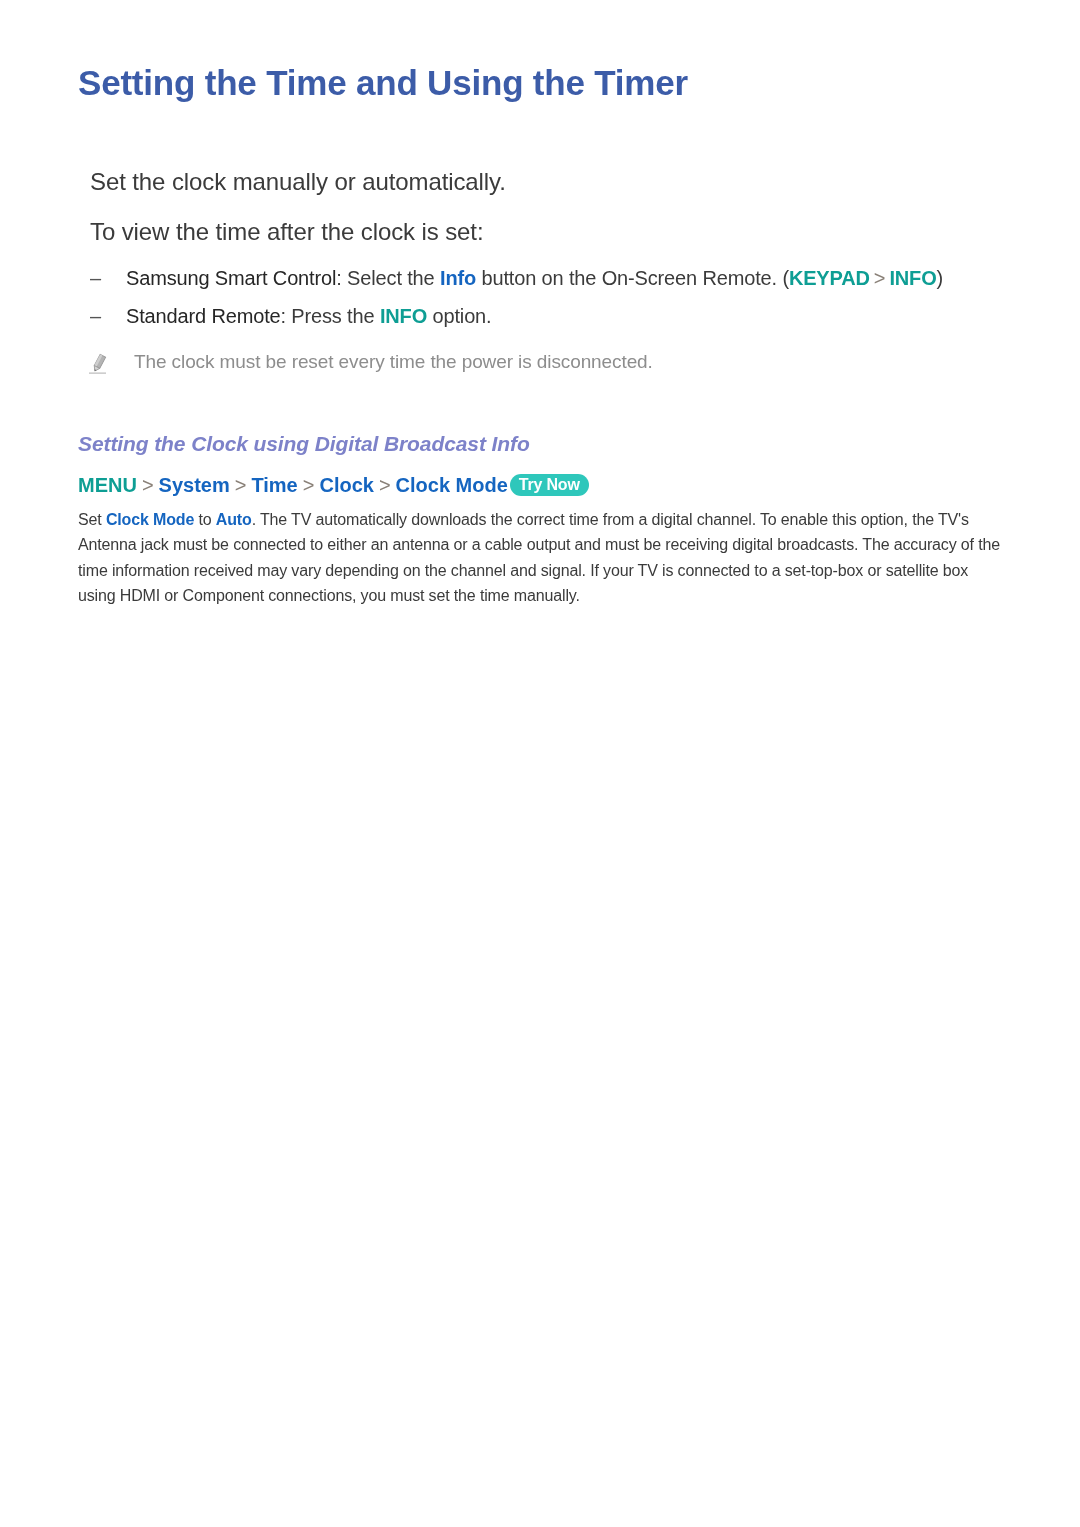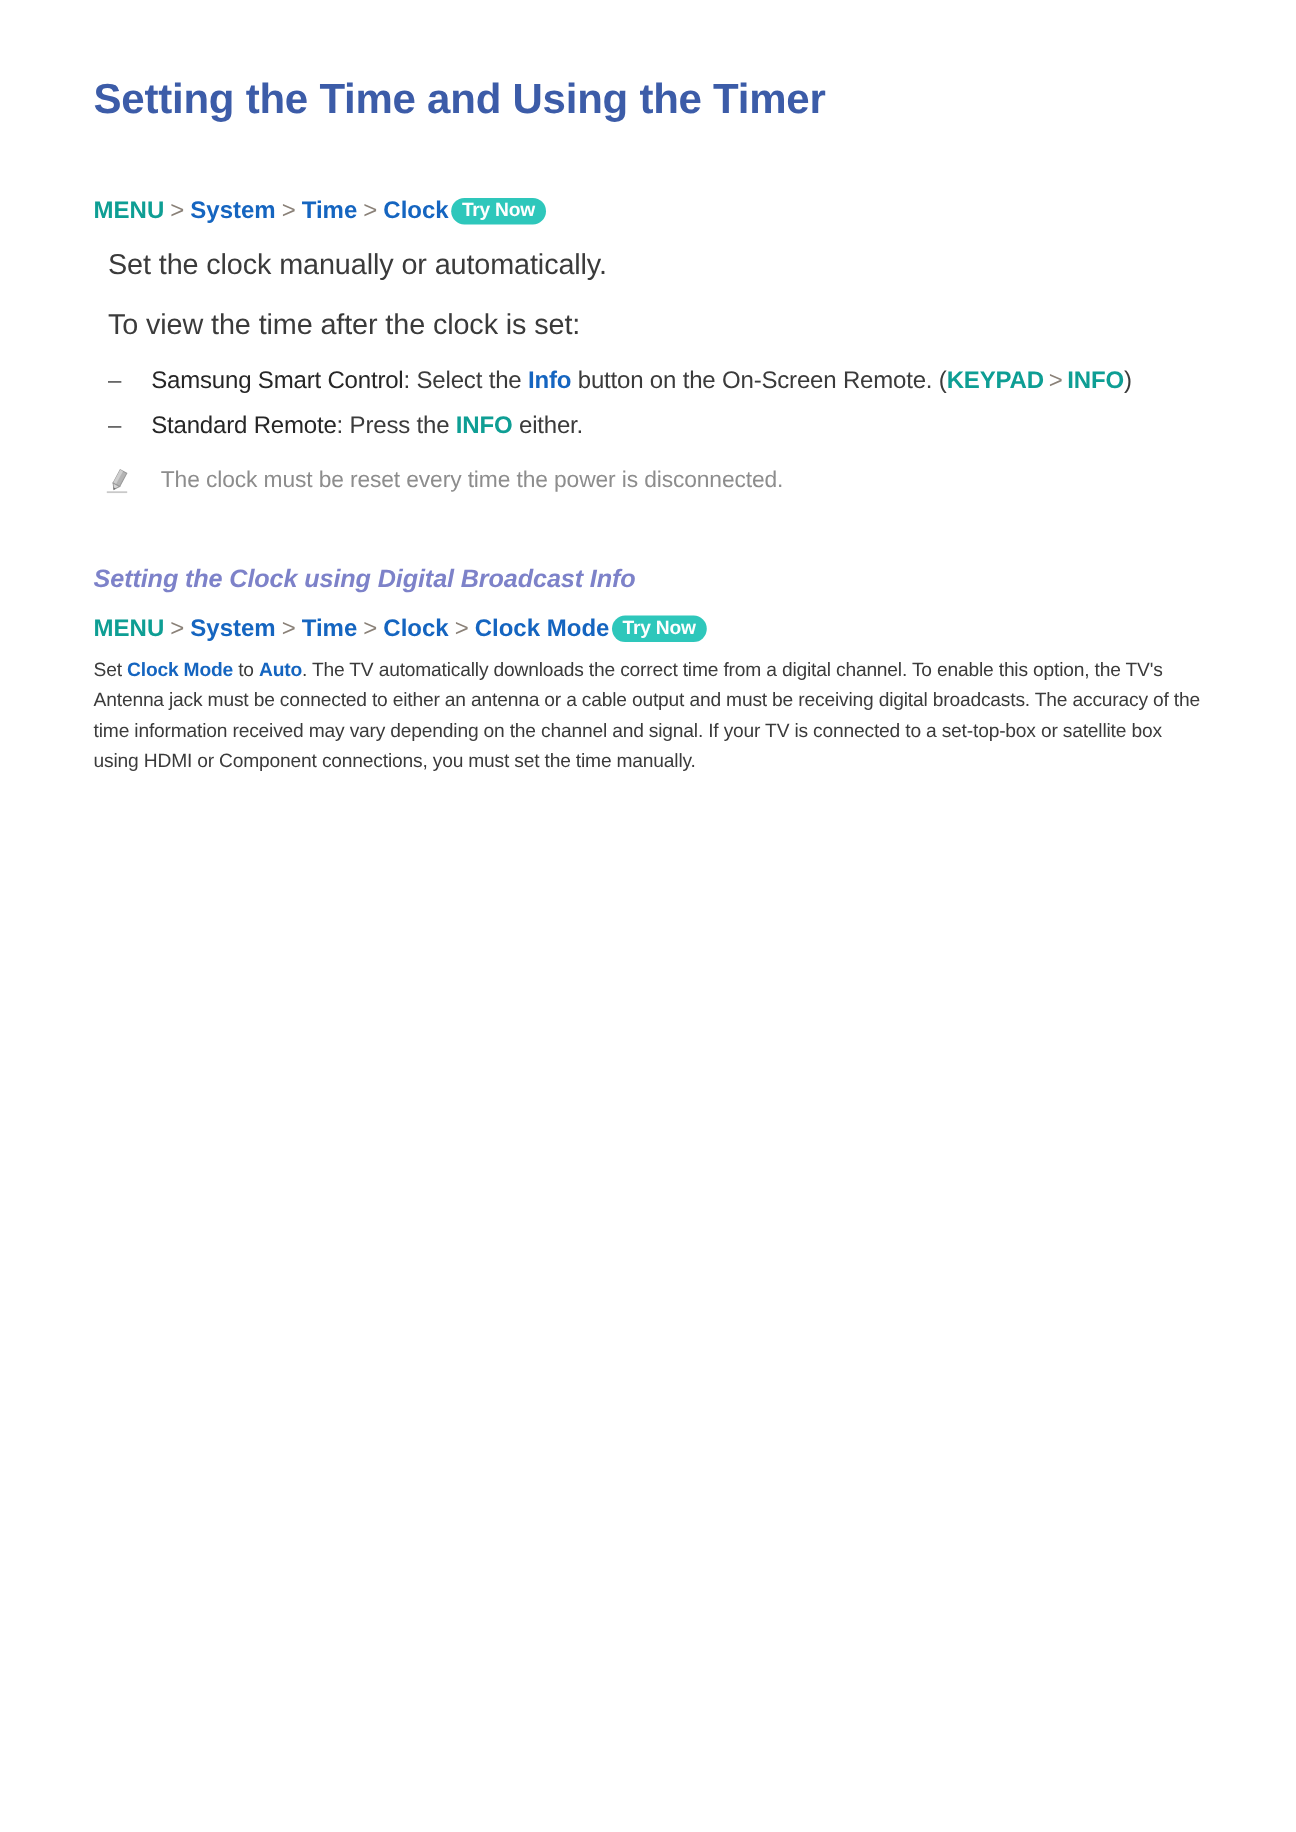--- a/index.html
+++ b/index.html
@@ -130,21 +130,21 @@
 
   .strong-term { font-weight: normal; color: #262626; }
   .accent-blue { color: #1565c0; font-weight: bold; }
   .accent-teal { color: #0e9e94; font-weight: bold; }
   .paren-gray  { color: #3b3b3b; }
   .arrow-gray  { color: #8a8178; padding: 0 4px; }
 
   
   .note-row {
     display: flex;
-    align-items: flex-start;
+    align-items: center;
     margin-top: 16px;
     padding-left: 10px;
   }
   .pencil-icon {
     width: 20px;
     height: 22px;
     flex: 0 0 20px;
     margin-right: 26px;
     margin-top: 3px;
   }
@@ -160,33 +160,30 @@
 </head>
 <body>
 
 <div class="page">
 
   <h1 class="doc-title">Setting the Time and Using the Timer</h1>
 
   <div>
 
 
-    <div class="menu-path">
-      <span class="menu-root">MENU</span><span class="menu-sep">&gt;</span><span class="menu-item">System</span><span class="menu-sep">&gt;</span><span class="menu-item">Time</span><span class="menu-sep">&gt;</span><span class="menu-item">Clock</span><span class="try-now">Try Now</span>
-    </div>
 
     <p class="body-line">Set the clock manually or automatically.</p>
     <p class="body-line">To view the time after the clock is set:</p>
 
     <ul class="dash-list">
       <li class="dash-item">
         <span class="dash-marker">–</span><span class="strong-term">Samsung Smart Control</span><span>:</span><span> Select the </span><span class="accent-blue">Info</span><span> button on the On-Screen Remote. </span><span class="paren-gray">(</span><span class="accent-teal">KEYPAD</span><span class="arrow-gray">&gt;</span><span class="accent-teal">INFO</span><span class="paren-gray">)</span>
       </li>
       <li class="dash-item">
-        <span class="dash-marker">–</span><span class="strong-term">Standard Remote</span><span>:</span><span> Press the </span><span class="accent-teal">INFO</span><span> either.</span>
+        <span class="dash-marker">–</span><span class="strong-term">Standard Remote</span><span>:</span><span> Press the </span><span class="accent-teal">INFO</span><span> option.</span>
       </li>
     </ul>
 
     <div class="note-row">
       <span class="pencil-icon">
         <svg viewBox="0 0 20 22" width="20" height="22" aria-hidden="true">
           <g transform="rotate(28 10 11)">
             <rect x="7.4" y="1.5" width="6.2" height="12.6" fill="#b4b4b4" stroke="#9a9a9a" stroke-width="0.9"></rect>
             <rect x="7.4" y="1.5" width="2.6" height="12.6" fill="#cfcfcf"></rect>
             <polygon points="7.4,14.1 13.6,14.1 10.5,18.6" fill="#d6d6d6" stroke="#9a9a9a" stroke-width="0.8"></polygon>

